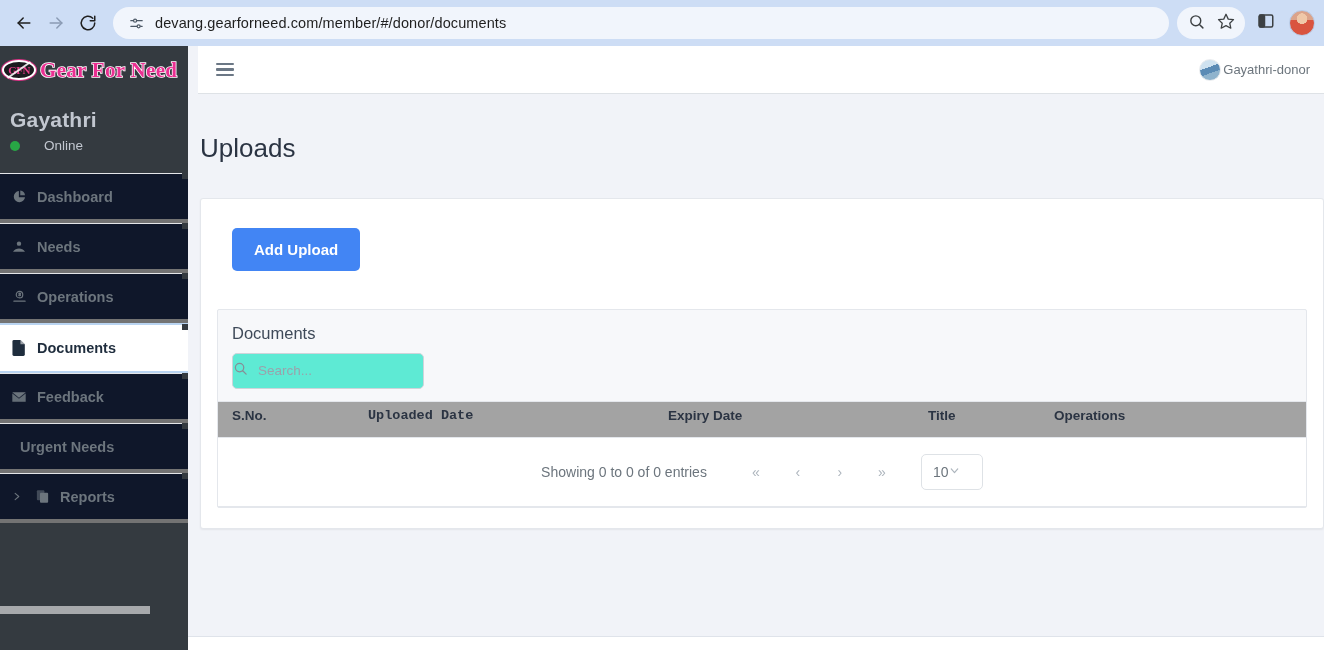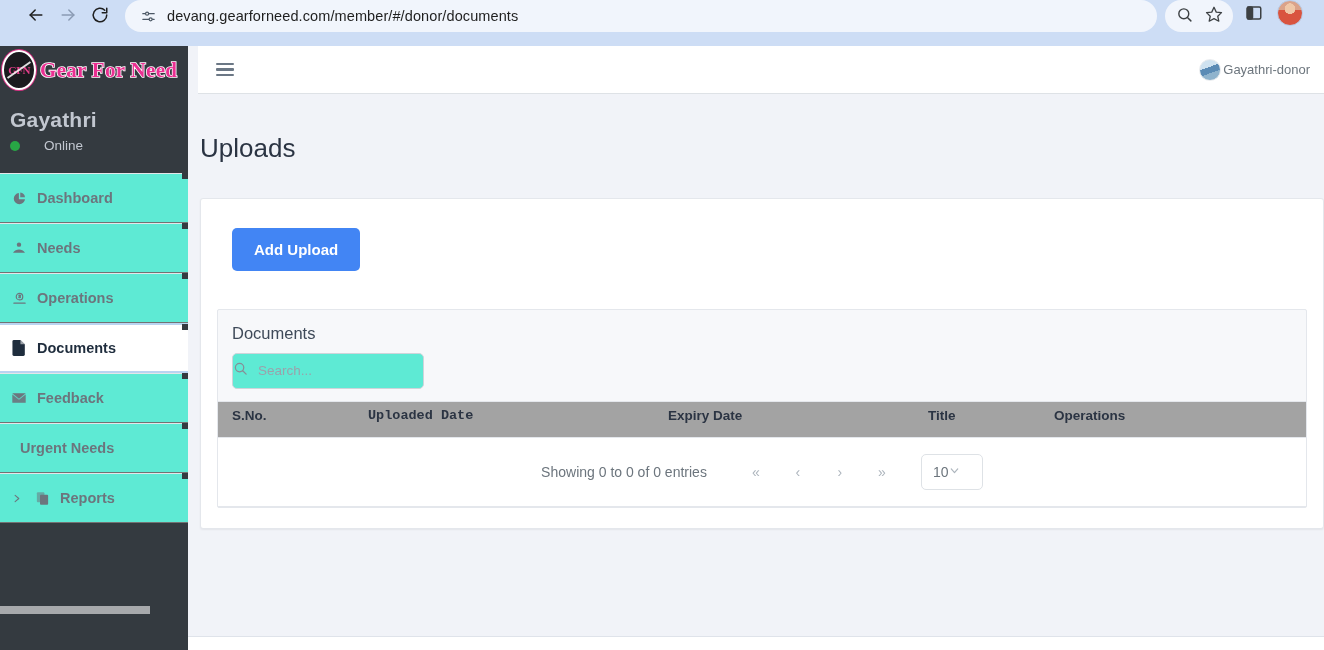--- a/index.html
+++ b/index.html
@@ -9,22 +9,22 @@
     overflow: hidden;
     font-family: "Liberation Sans", sans-serif;
     background: #ffffff;
   }
 
   
   .browser-bar {
     height: 46px;
     background: #cdddf5;
     display: flex;
-    align-items: flex-start;
-    padding: 0 21px;
+    align-items: center;
+    padding: 0 9px;
     gap: 2px;
     position: relative;
   }
   .nav-btn {
     width: 30px; height: 30px;
     display: flex; align-items: center; justify-content: center;
     border-radius: 50%;
     color: #1f1f1f;
     flex: 0 0 auto;
   }
@@ -98,21 +98,21 @@
     overflow: hidden;
   }
   .brand {
     height: 48px;
     display: flex;
     align-items: center;
     padding-left: 2px;
     gap: 4px;
   }
   .brand-mark {
-    width: 34px; height: 40px;
+    width: 34px; height: 20px;
     border-radius: 50%;
     background: #1b1b1f;
     border: 2px solid #ffffff;
     position: relative;
     display: flex; align-items: center; justify-content: center;
     flex: 0 0 auto;
     box-shadow: 0 0 0 1px #d63384;
   }
   .brand-mark .gfn {
     font-size: 11px;
@@ -158,27 +158,27 @@
     background: #28a745;
     display: inline-block;
   }
   .status-text {
     color: #c2c7d0;
     font-size: 13.5px;
   }
   .menu { margin-top: 4px; }
   .menu-item {
     height: 50px;
-    background: #5eead4;
+    background: #0f172a;
     display: flex;
     align-items: center;
     padding-left: 10px;
     gap: 9px;
     border-top: 1px solid #e4e6e9;
-    border-bottom: 1px solid #737373;
+    border-bottom: 4px solid #737373;
     color: #6c757d;
     font-size: 14.5px;
     font-weight: bold;
     position: relative;
   }
   .menu-item.plain { padding-left: 20px; }
   .menu-item.active {
     color: #1f2d3d;
     border-top: 2px solid #b9d4f1;
     border-bottom: 2px solid #b9d4f1;

